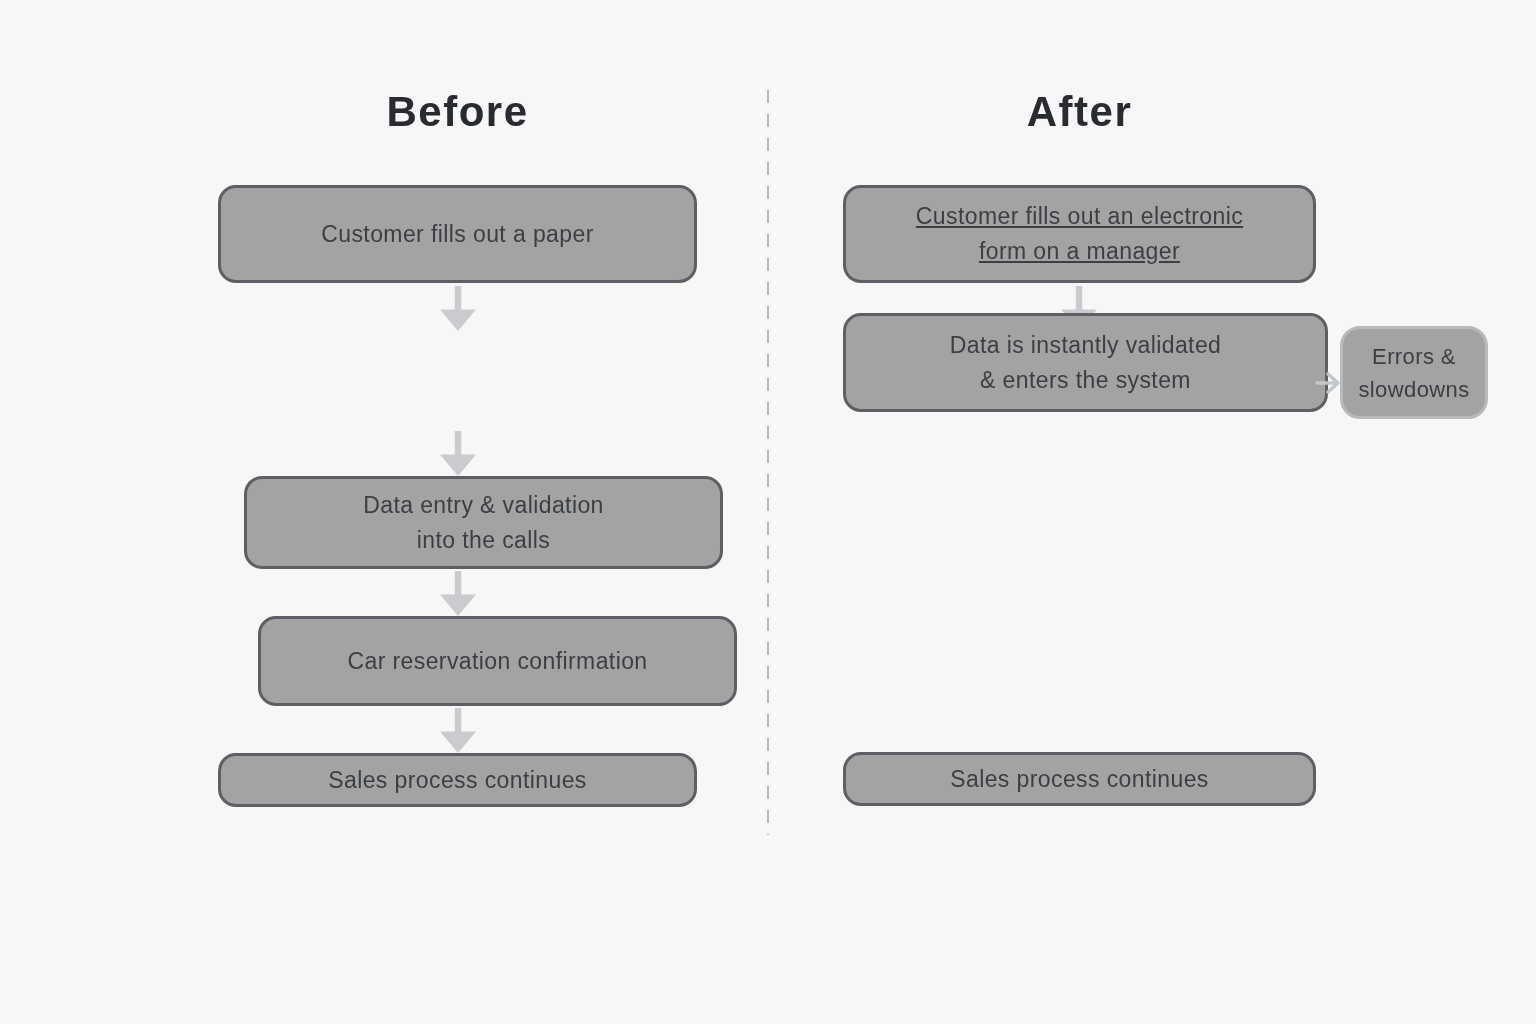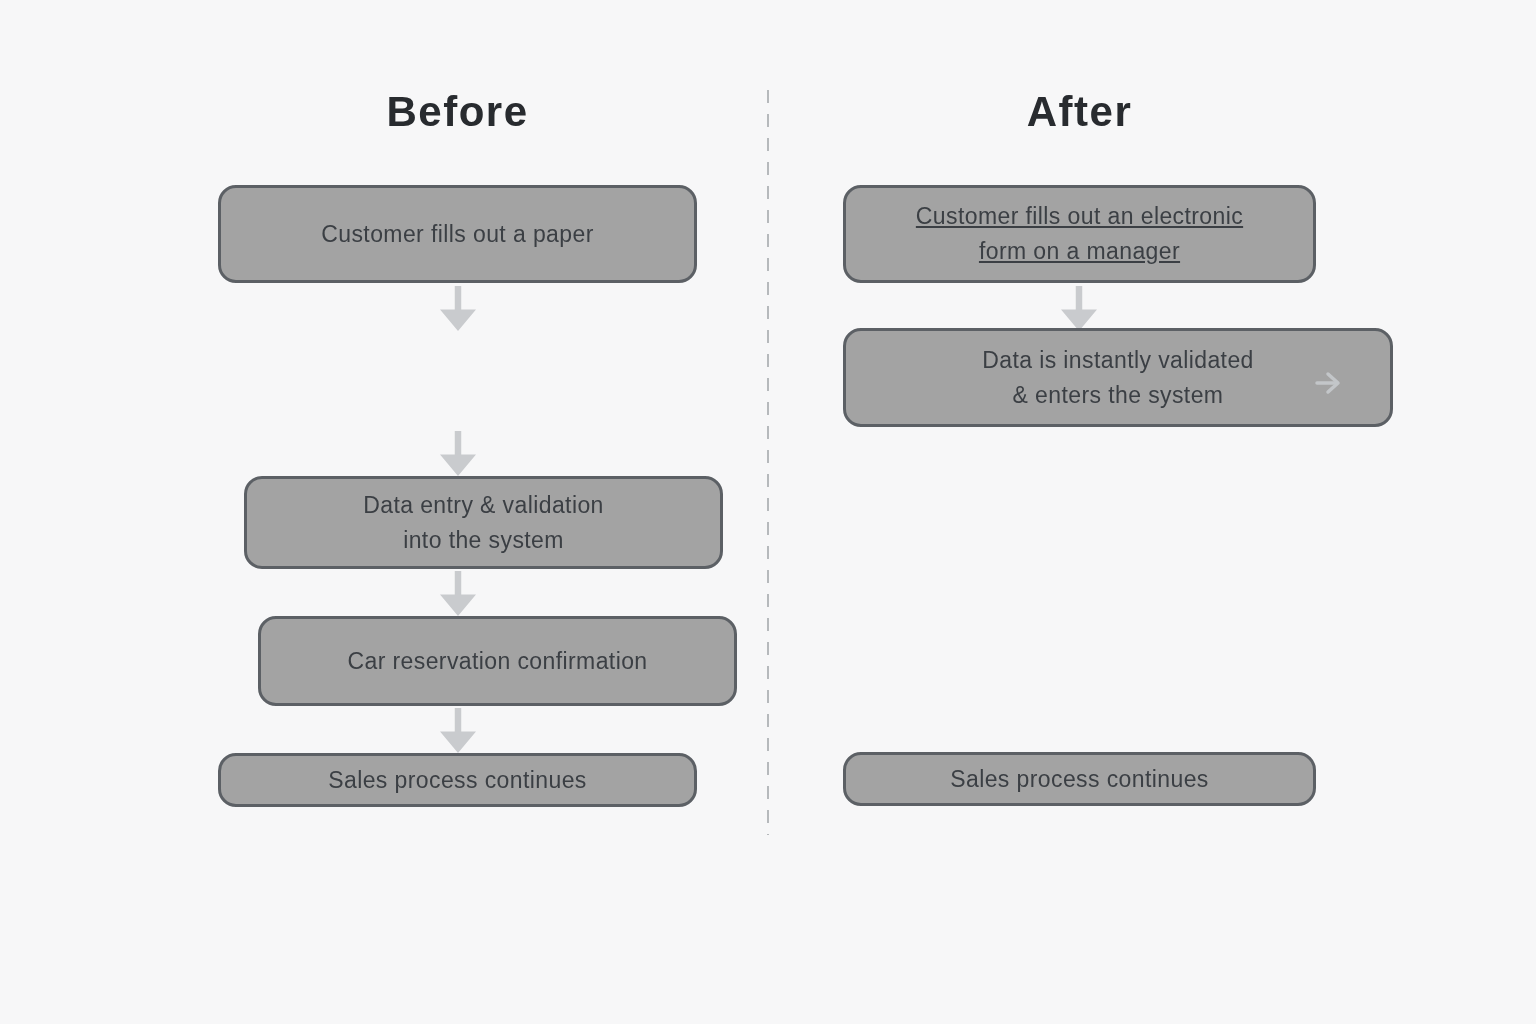--- a/index.html
+++ b/index.html
@@ -66,21 +66,21 @@
 
   
   #b1 { left: 218px; top: 185px; width: 479px; height: 98px; }
   #b2 { left: 218px; top: 333px; width: 479px; height: 96px; }
   #b3 { left: 218px; top: 476px; width: 479px; height: 93px; margin-left: 26px; }
   #b4 { left: 218px; top: 616px; width: 479px; height: 90px; margin-left: 40px; }
   #b5 { left: 218px; top: 753px; width: 479px; height: 54px; }
 
   
   #a1 { left: 843px; top: 185px; width: 473px; height: 98px; text-decoration: underline; }
-  #a2 { left: 843px; top: 328px; width: 550px; height: 99px; text-align: right; }
+  #a2 { left: 843px; top: 313px; width: 485px; height: 99px; text-align: right; }
   #a3 { left: 843px; top: 752px; width: 473px; height: 54px; }
 
   
   #errors-box { left: 1340px; top: 326px; width: 148px; height: 93px; }
 
   .v-arrow {
     position: absolute;
     width: 36px;
     height: 45px;
     background: #c9cbce;
@@ -110,21 +110,21 @@
 
   <div class="box" id="b1">
     <span>Customer fills out a paper</span>
   </div>
   <div class="v-arrow" id="arr-l1"></div>
 
   <div class="v-arrow" id="arr-l2"></div>
 
   <div class="box" id="b3">
     <span>Data entry &amp; validation</span>
-    <span>into the system</span>
+    <span>into the calls</span>
   </div>
   <div class="v-arrow" id="arr-l3"></div>
 
   <div class="box" id="b4">
     <span>Car reservation confirmation</span>
   </div>
   <div class="v-arrow" id="arr-l4"></div>
 
   <div class="box" id="b5">
     <span>Sales process continues</span>
@@ -139,18 +139,22 @@
   <div class="box" id="a2">
     <span>Data is instantly validated</span>
     <span>&amp; enters the system</span>
   </div>
 
   <svg class="h-arrow" width="30" height="28" viewBox="0 0 30 28">
     <path d="M2 14 H20" stroke="#c3c6c9" stroke-width="3.5" fill="none" stroke-linecap="round"></path>
     <path d="M13 5 L23 14 L13 23" stroke="#c3c6c9" stroke-width="3.5" fill="none" stroke-linecap="round" stroke-linejoin="round"></path>
   </svg>
 
+  <div class="box box--light" id="errors-box">
+    <span>Errors &amp;</span>
+    <span>slowdowns</span>
+  </div>
 
   <div class="box" id="a3">
     <span>Sales process continues</span>
   </div>
 
 </div>
 
 </body></html>

